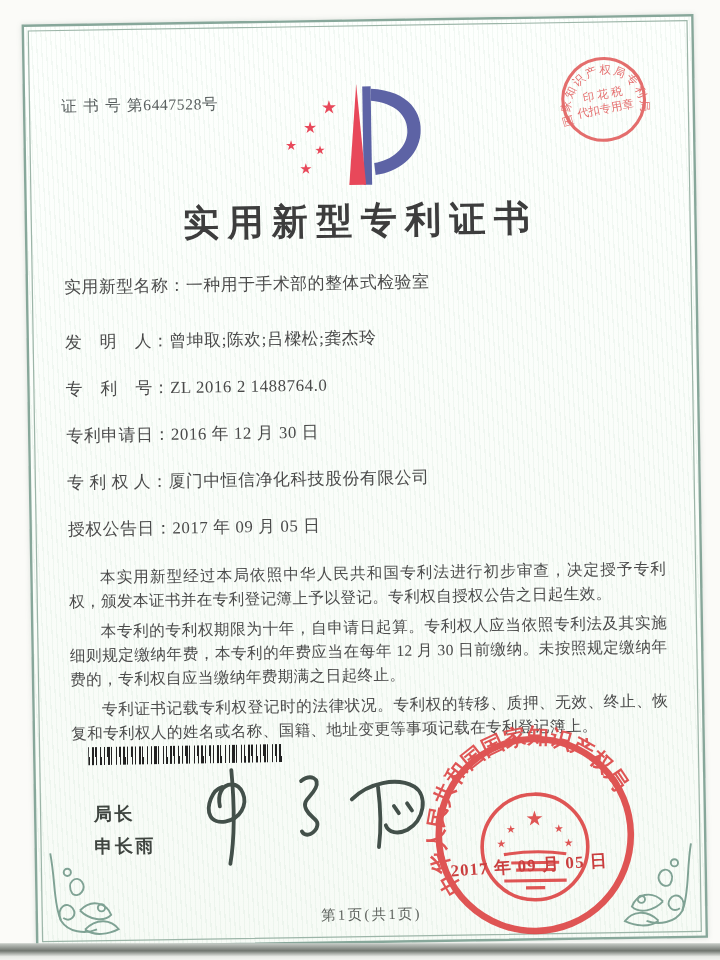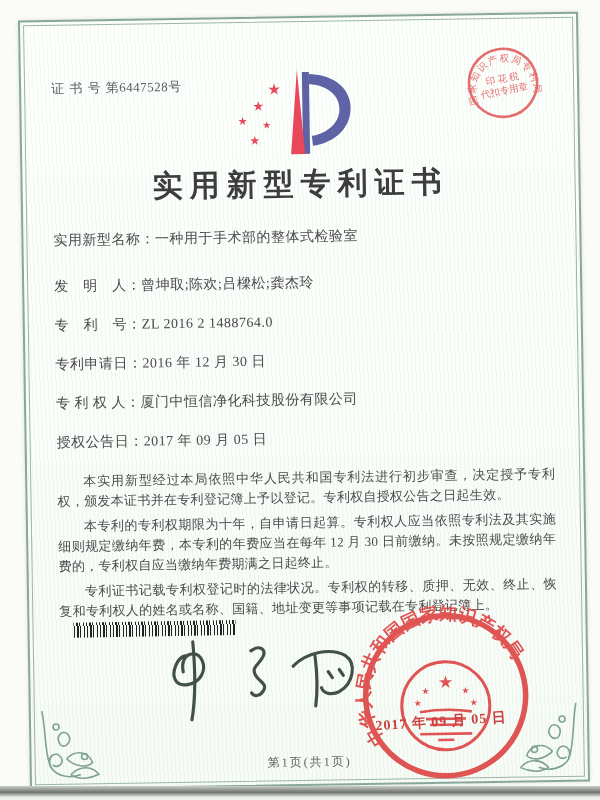--- a/index.html
+++ b/index.html
@@ -126,20 +126,24 @@
   </div>
 
   <div class="paras">
     <p>本实用新型经过本局依照中华人民共和国专利法进行初步审查，决定授予专利权，颁发本证书并在专利登记簿上予以登记。专利权自授权公告之日起生效。</p>
     <p>本专利的专利权期限为十年，自申请日起算。专利权人应当依照专利法及其实施细则规定缴纳年费，本专利的年费应当在每年 12 月 30 日前缴纳。未按照规定缴纳年费的，专利权自应当缴纳年费期满之日起终止。</p>
     <p>专利证书记载专利权登记时的法律状况。专利权的转移、质押、无效、终止、恢复和专利权人的姓名或名称、国籍、地址变更等事项记载在专利登记簿上。</p>
   </div>
 
   <div class="barcode"></div>
 
+  <div class="signer">
+    <div>局长</div>
+    <div>申长雨</div>
+  </div>
 
   <svg class="signature" viewBox="0 0 210 100">
     <g fill="none" stroke="#43504a" stroke-width="3.2" stroke-linecap="round">
       <path d="M30,28 C22,30 16,44 20,52 C24,60 40,58 46,48 C52,38 46,26 38,26 C30,26 26,34 28,44"></path>
       <path d="M38,14 C40,40 40,70 36,92"></path>
       <path d="M96,24 C104,18 112,22 108,30 C104,38 96,40 100,48 C104,56 112,56 108,64 C104,70 98,70 96,66"></path>
       <path d="M138,40 C152,26 176,22 190,30 C202,38 198,58 184,66 C176,70 168,68 166,62"></path>
       <path d="M160,30 C162,48 162,66 160,80"></path>
       <path d="M173,46 l4,6 M184,44 l4,6"></path>
     </g>

